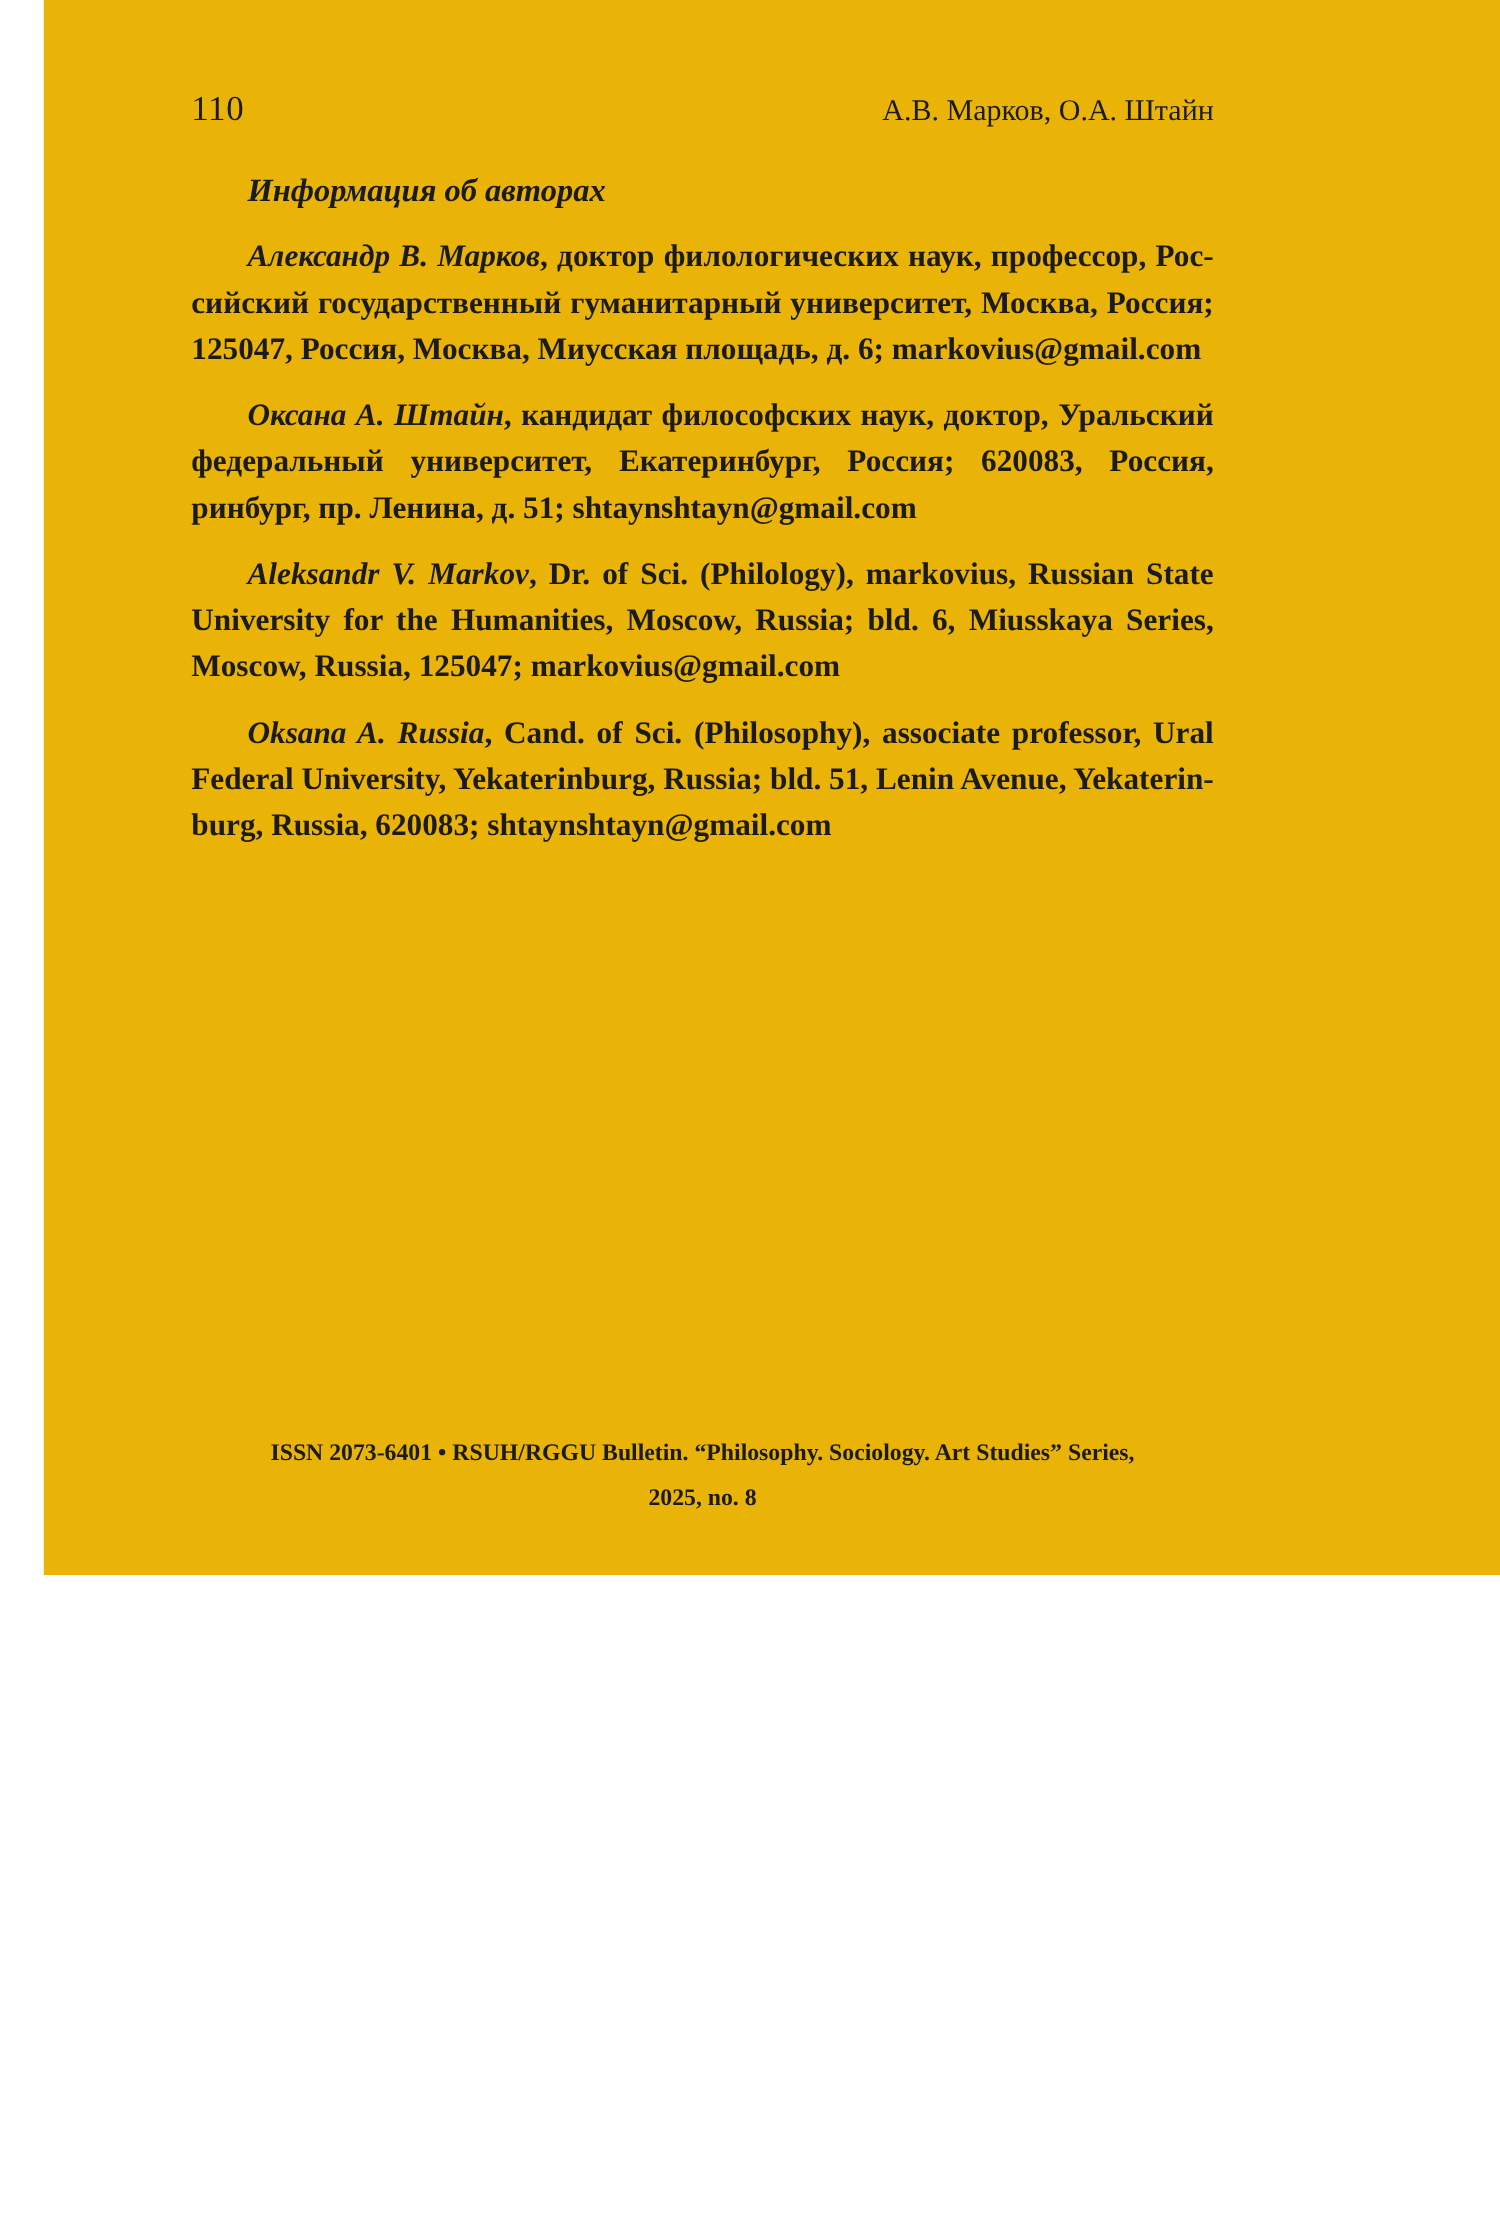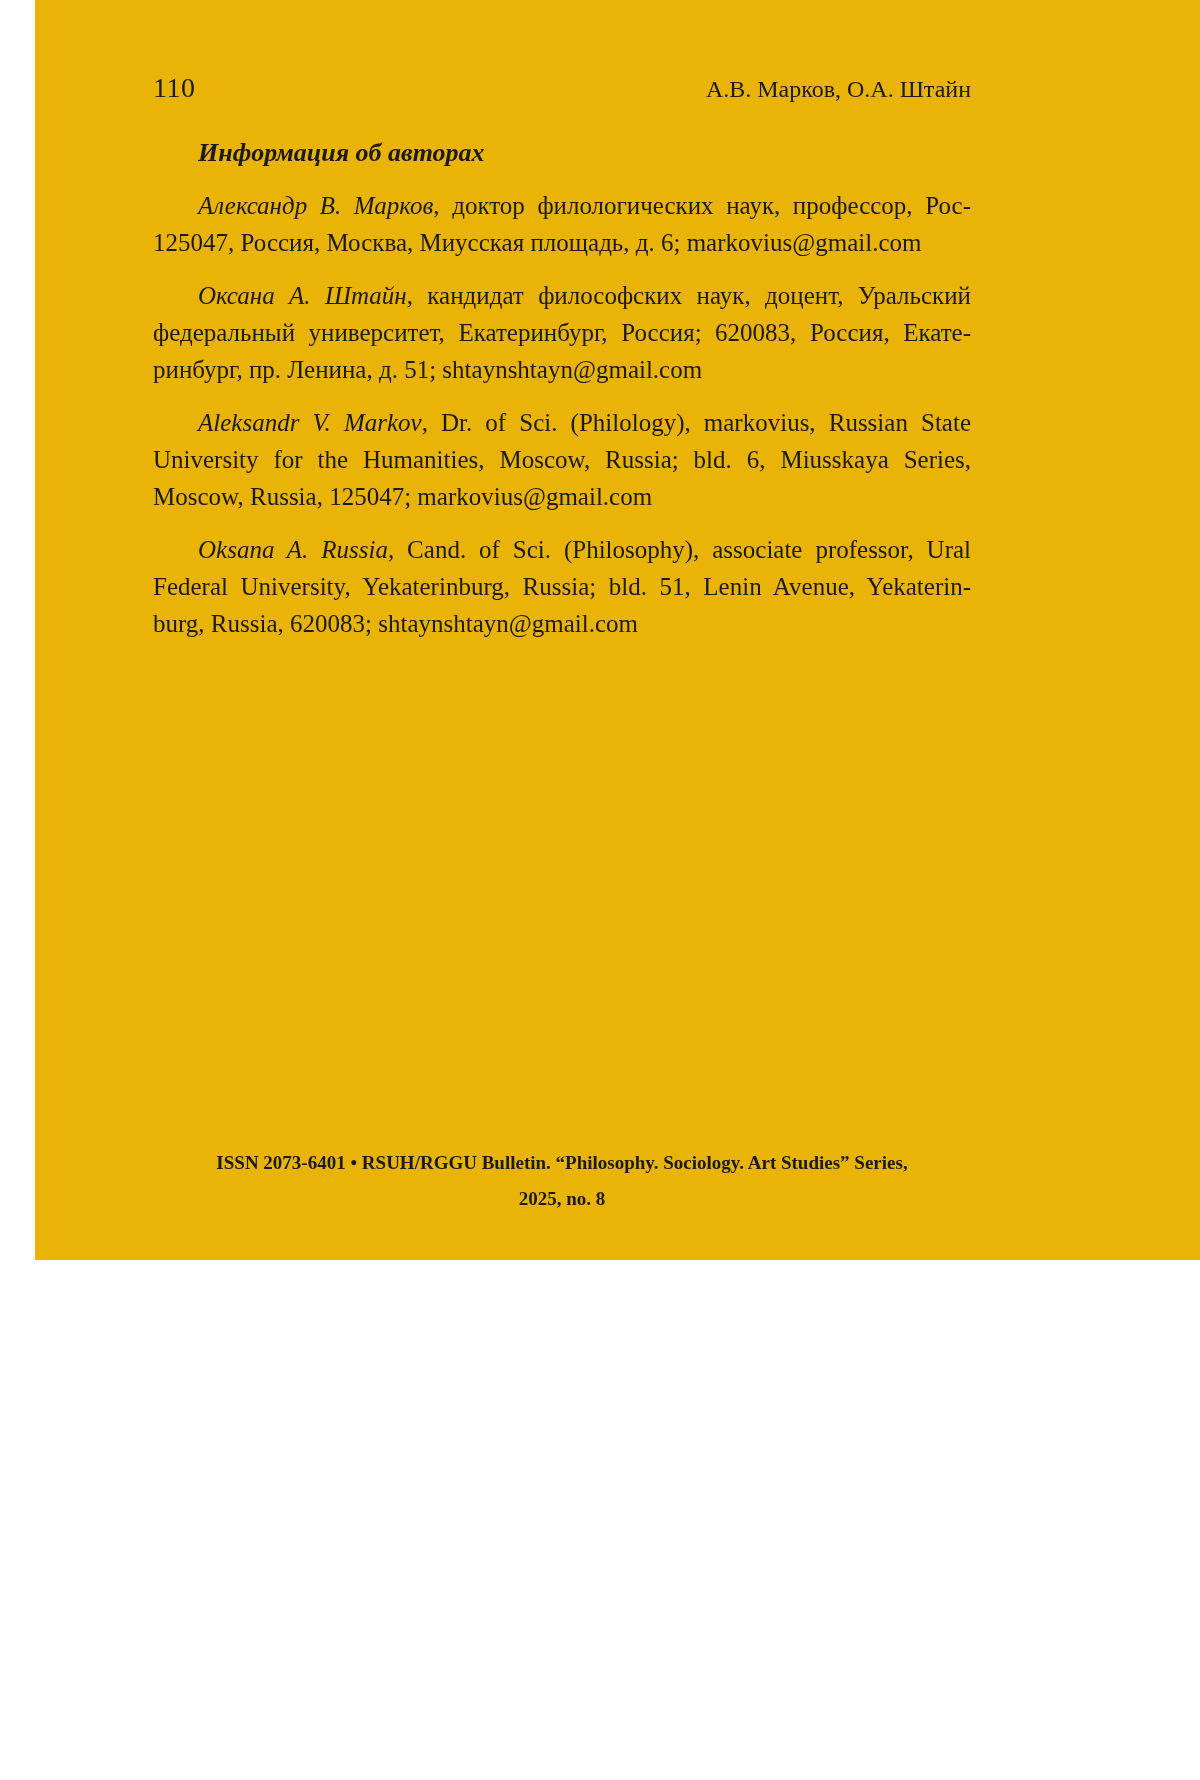--- a/index.html
+++ b/index.html
@@ -44,20 +44,21 @@
     line-height: 37px;
     text-indent: 45px;
   }
   .section-heading.en {
     margin-top: 64px;
   }
   .para {
     margin-top: 16px;
     font-size: 25px;
     line-height: 37px;
+    font-weight: bold;
   }
   .para-line {
     text-align: justify;
     text-align-last: justify;
     height: 37px;
     overflow: hidden;
   }
   .para-line.first {
     text-indent: 45px;
   }
@@ -86,25 +87,26 @@
 
     <div class="header-row">
       <span class="page-number">110</span>
       <span class="running-head">А.В. Марков, О.А. Штайн</span>
     </div>
 
     <h2 class="section-heading ru">Информация об авторах</h2>
 
     <div class="para">
       <div class="para-line first"><span class="lead">Александр В. Марков</span><span>, доктор филологических наук, профессор, Рос-</span></div>
+      <div class="para-line">сийский государственный гуманитарный университет, Москва, Россия;</div>
       <div class="para-line last">125047, Россия, Москва, Миусская площадь, д. 6; markovius@gmail.com</div>
     </div>
 
     <div class="para">
-      <div class="para-line first"><span class="lead">Оксана А. Штайн</span><span>, кандидат философских наук, доцент, Уральский</span></div>
+      <div class="para-line first"><span class="lead">Оксана А. Штайн</span><span>, кандидат философских наук, доктор, Уральский</span></div>
       <div class="para-line">федеральный университет, Екатеринбург, Россия; 620083, Россия, Екате-</div>
       <div class="para-line last">ринбург, пр. Ленина, д. 51; shtaynshtayn@gmail.com</div>
     </div>
 
 
     <div class="para">
       <div class="para-line first"><span class="lead">Aleksandr V. Markov</span><span>, Dr. of Sci. (Philology), markovius, Russian State</span></div>
       <div class="para-line">University for the Humanities, Moscow, Russia; bld. 6, Miusskaya Series,</div>
       <div class="para-line last">Moscow, Russia, 125047; markovius@gmail.com</div>
     </div>

